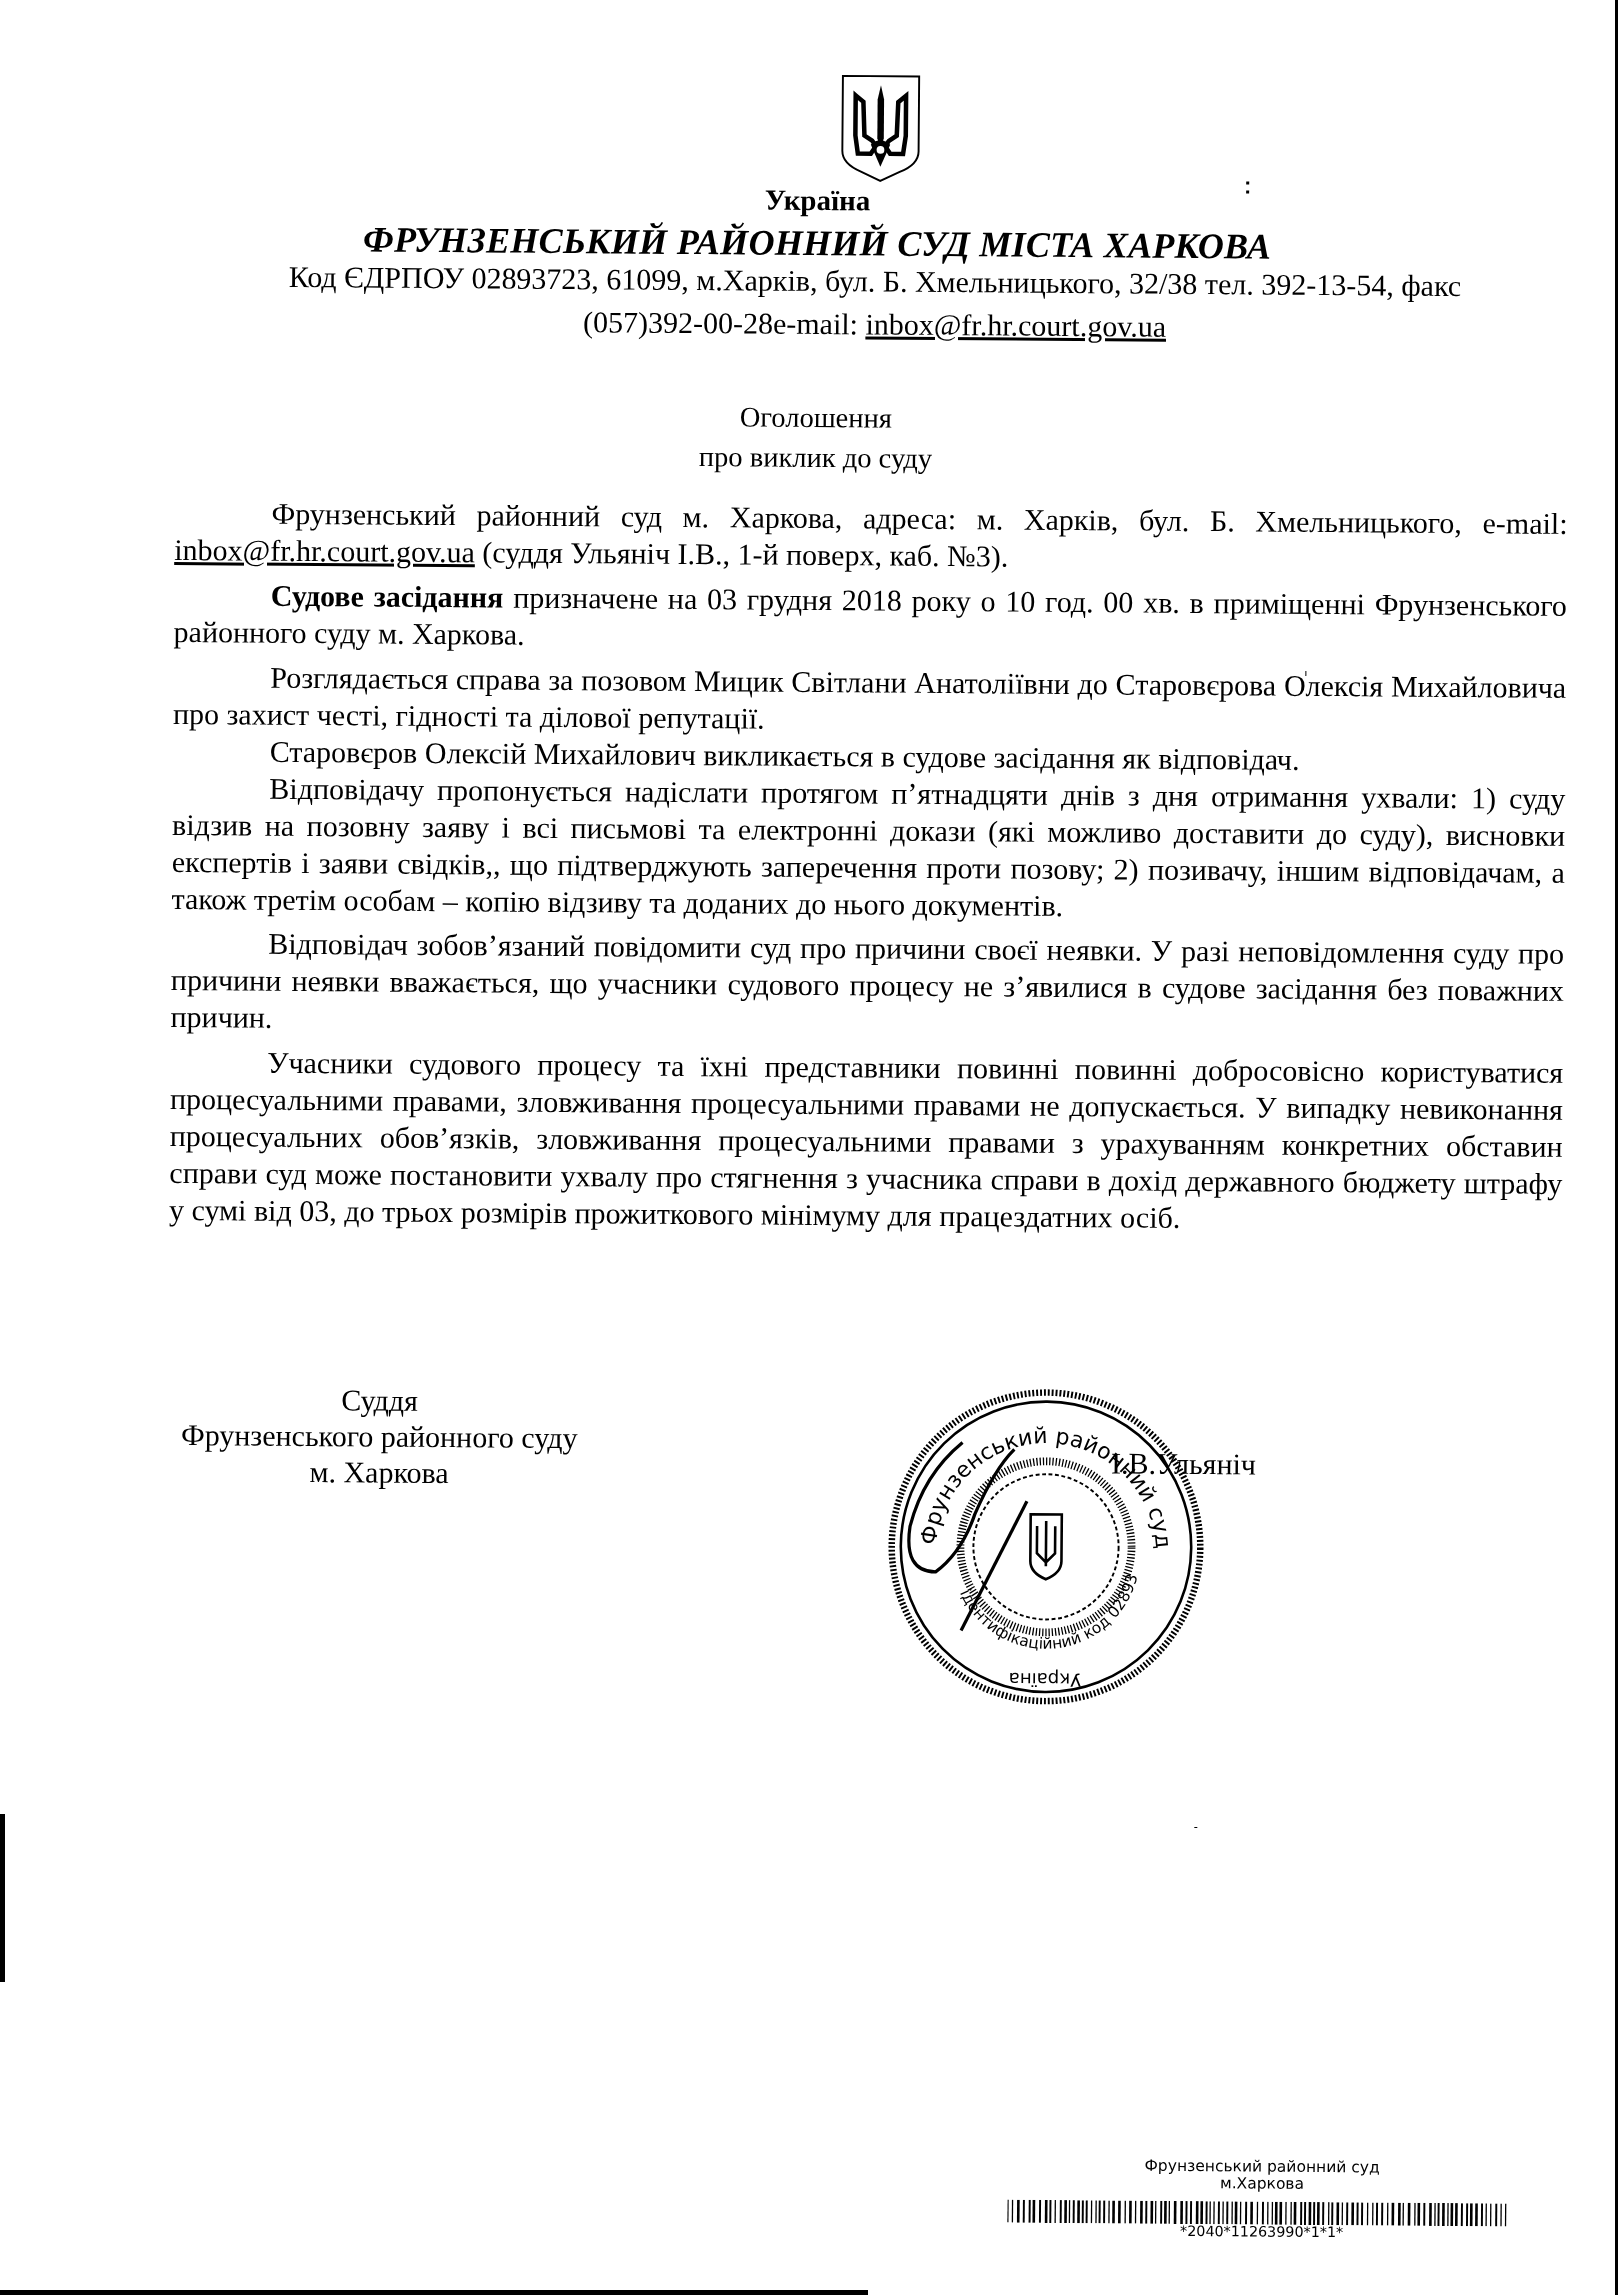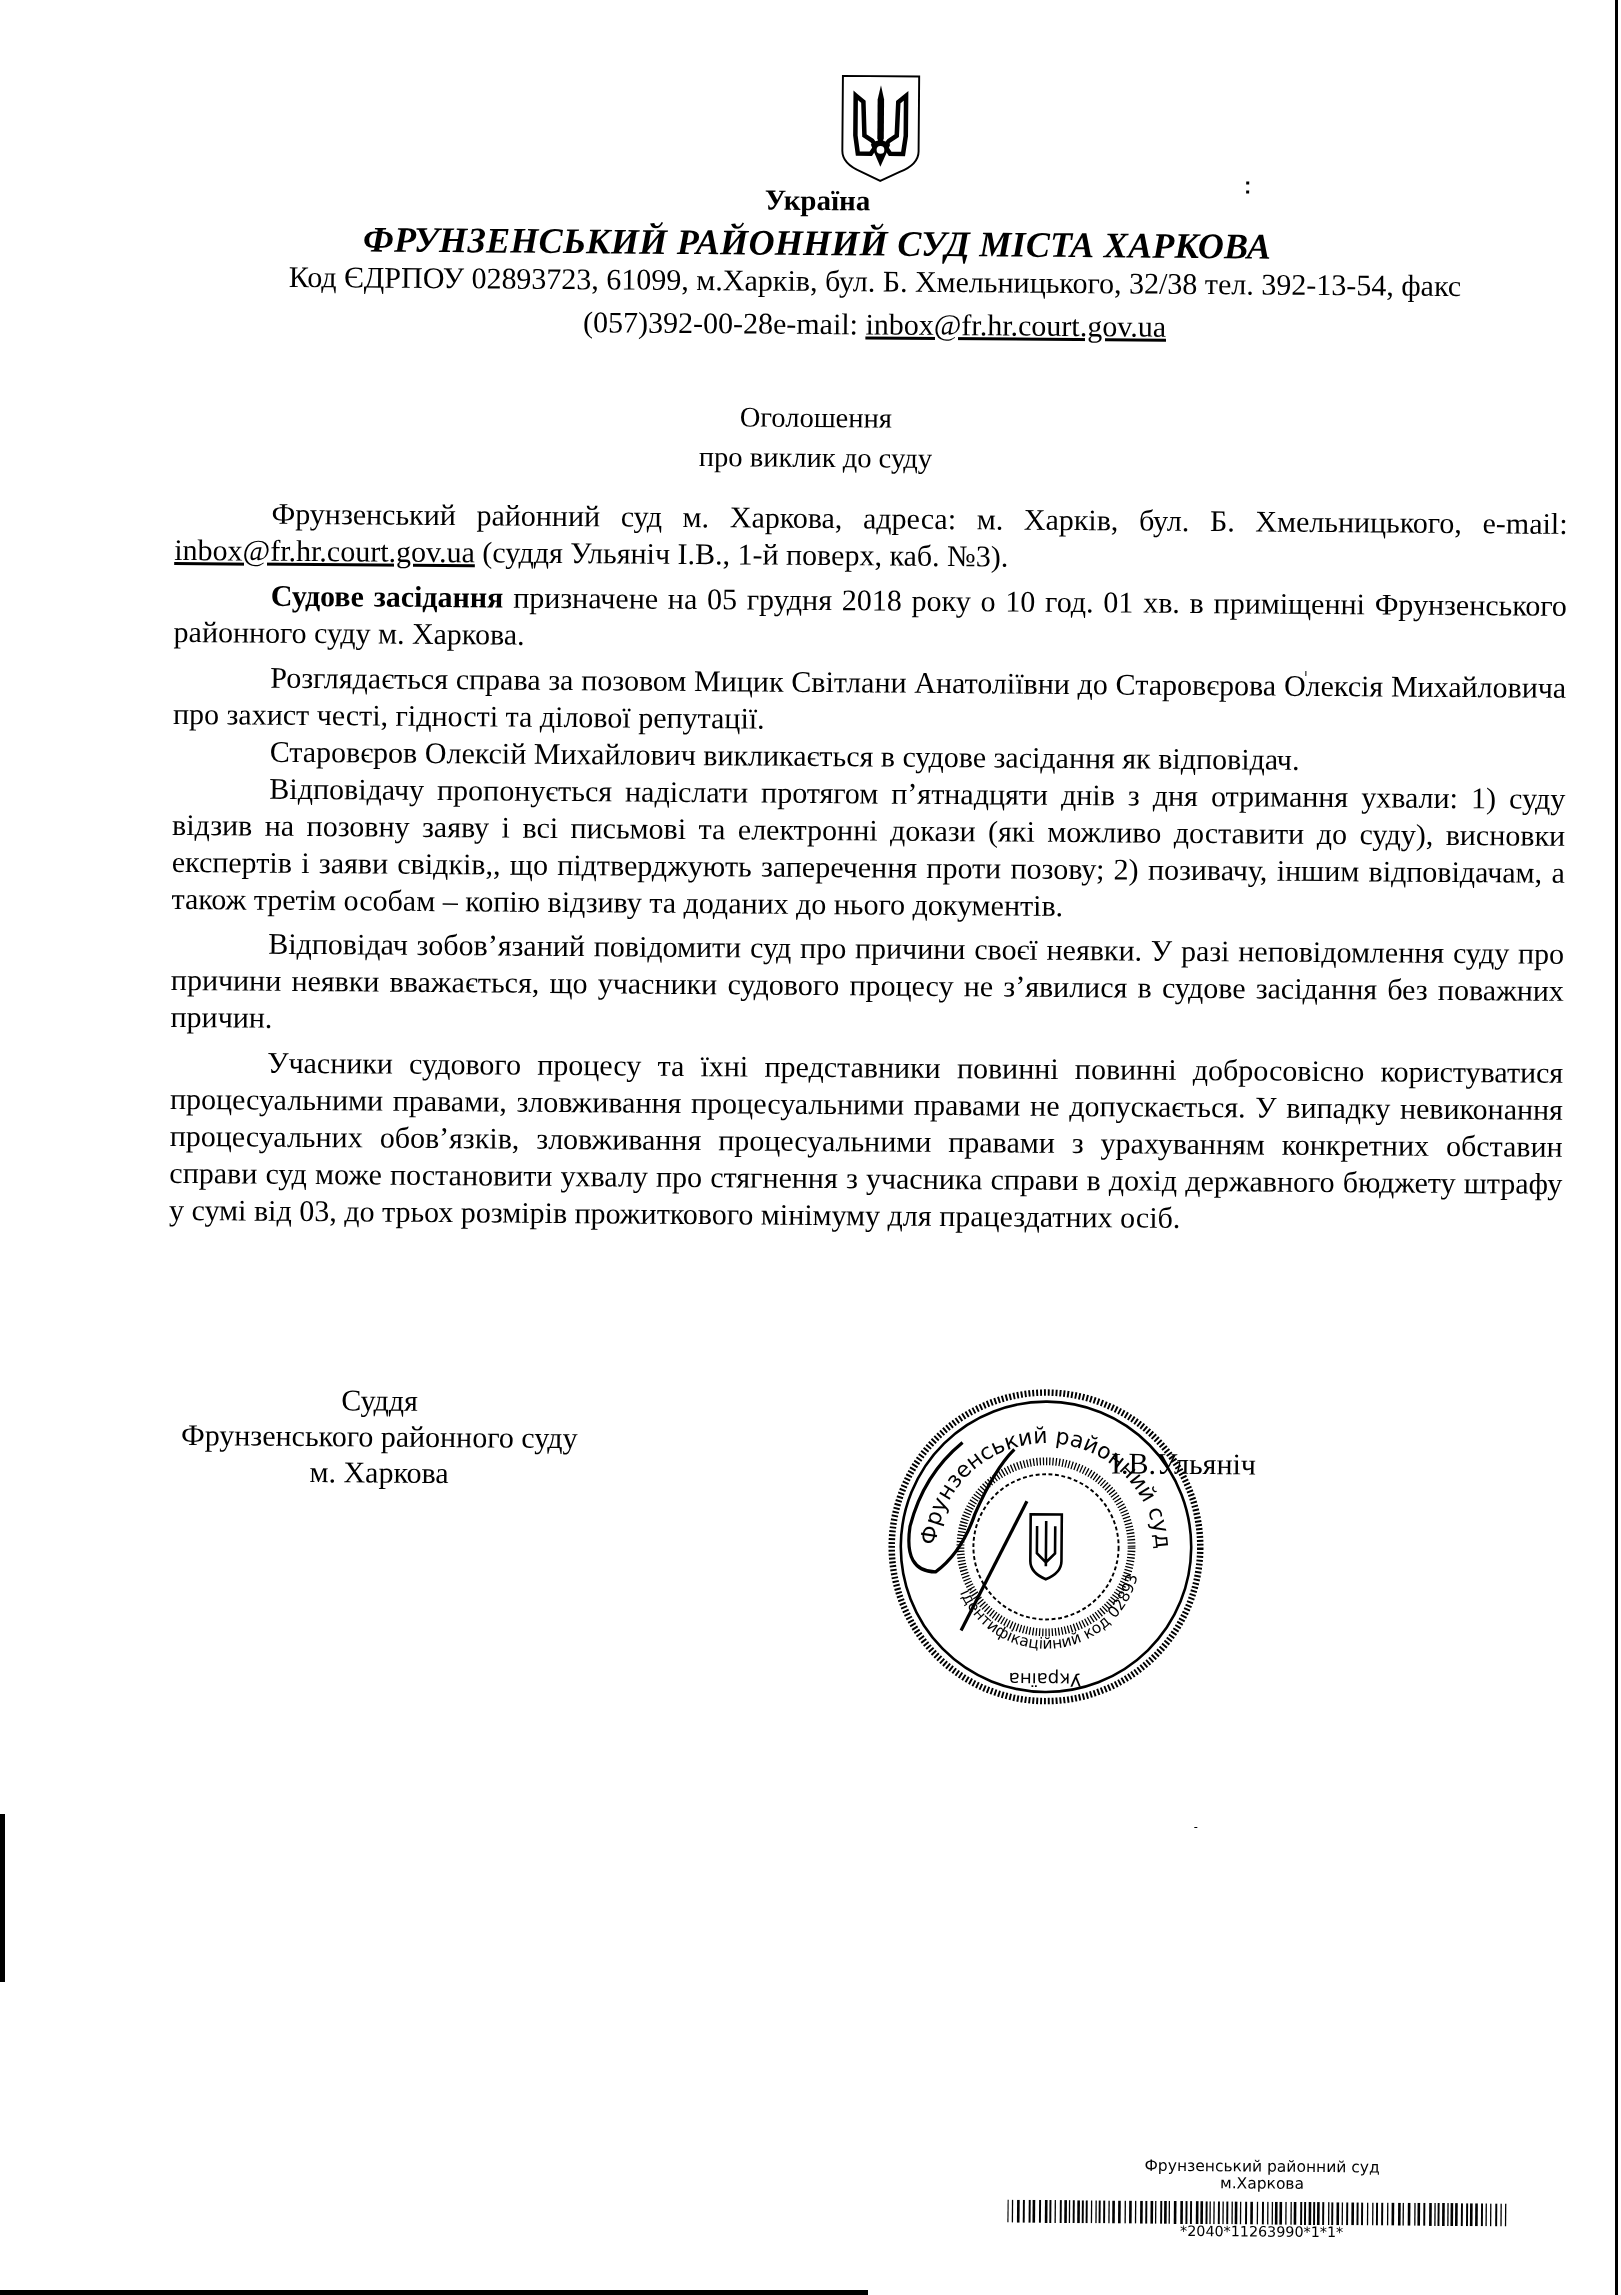--- a/index.html
+++ b/index.html
@@ -110,21 +110,21 @@
     <div><span>(057)392-00-28e-mail: </span><span class="link">inbox@fr.hr.court.gov.ua</span></div>
   </div>
 
   <div class="title">
     <div>Оголошення</div>
     <div>про виклик до суду</div>
   </div>
 
   <div class="body">
     <p><span>Фрунзенський районний суд м. Харкова, адреса: м. Харків, бул. Б. Хмельницького, e-mail: </span><span class="link">inbox@fr.hr.court.gov.ua</span><span> (суддя Ульяніч І.В., 1-й поверх, каб. №3).</span></p>
-    <p><b>Судове засідання</b><span> призначене на 05 грудня  2018 року о 10 год. 01 хв. в приміщенні Фрунзенського районного суду м. Харкова.</span></p>
+    <p><b>Судове засідання</b><span> призначене на 03 грудня  2018 року о 10 год. 00 хв. в приміщенні Фрунзенського районного суду м. Харкова.</span></p>
     <p class="tight">Розглядається справа за позовом Мицик Світлани Анатоліївни до Старовєрова Олексія Михайловича про захист честі, гідності та ділової репутації.</p>
     <p class="tight">Старовєров Олексій Михайлович викликається в судове засідання як відповідач.</p>
     <p>Відповідачу пропонується надіслати  протягом п’ятнадцяти днів з дня отримання ухвали: 1) суду відзив на позовну заяву і всі письмові та електронні докази (які можливо доставити до суду), висновки експертів і заяви свідків,, що підтверджують  заперечення проти позову; 2) позивачу, іншим відповідачам, а також третім особам – копію відзиву та доданих до нього документів.</p>
     <p>Відповідач зобов’язаний повідомити суд  про причини своєї неявки. У разі неповідомлення суду  про причини неявки вважається, що учасники судового процесу не з’явилися в судове засідання без поважних причин.</p>
     <p>Учасники судового процесу та їхні представники повинні повинні добросовісно користуватися процесуальними правами, зловживання процесуальними правами  не допускається. У випадку невиконання процесуальних обов’язків, зловживання процесуальними правами з урахуванням конкретних обставин  справи суд може постановити ухвалу про стягнення з учасника справи  в дохід державного бюджету штрафу у сумі   від 03,  до трьох  розмірів прожиткового мінімуму для працездатних осіб.</p>
   </div>
 
   <div class="sig-left">
     <div>Суддя</div>
     <div>Фрунзенського районного суду</div>

